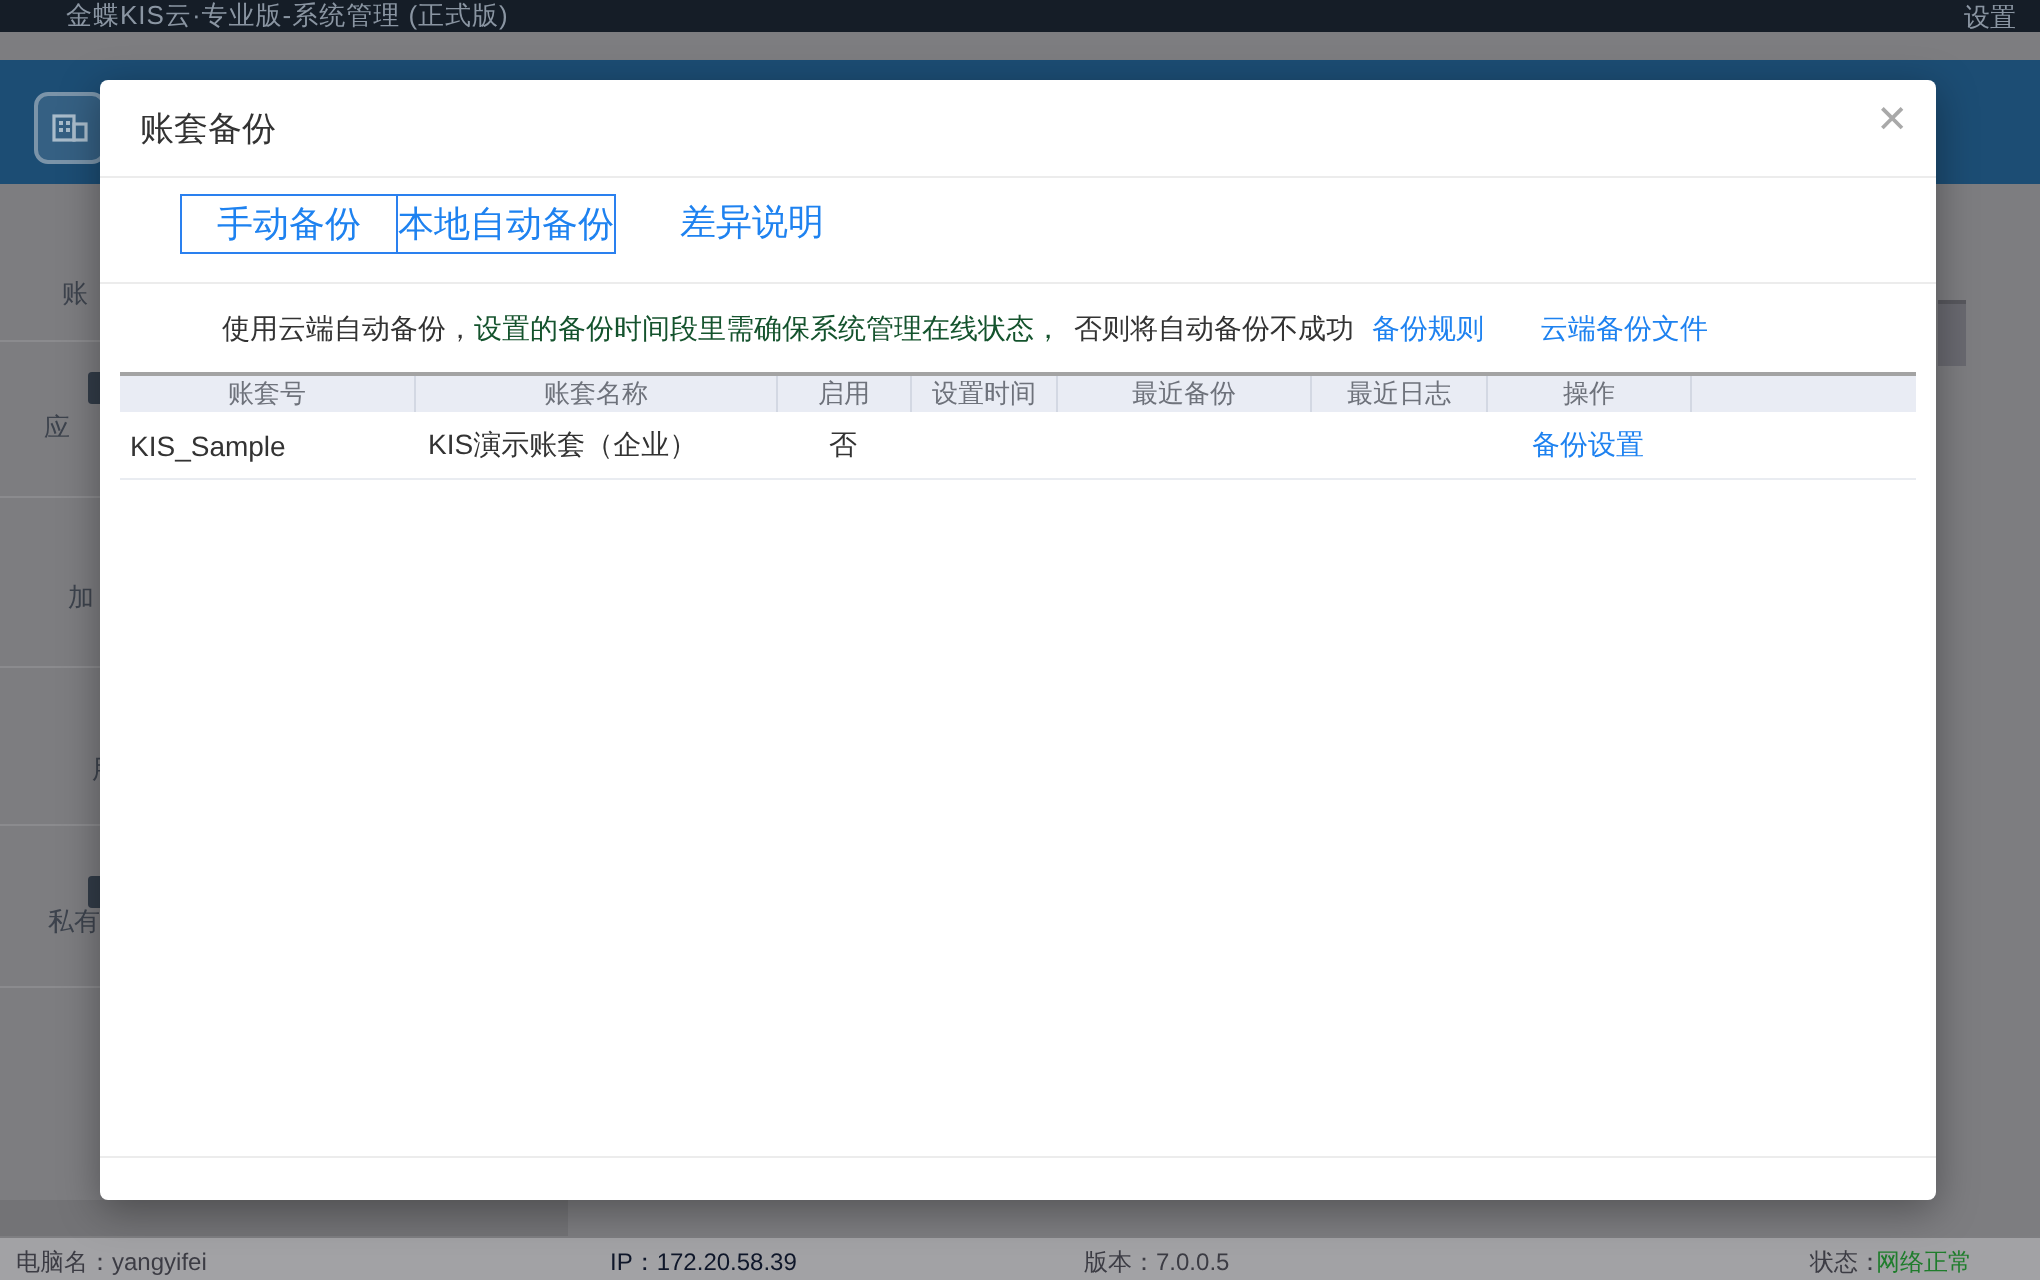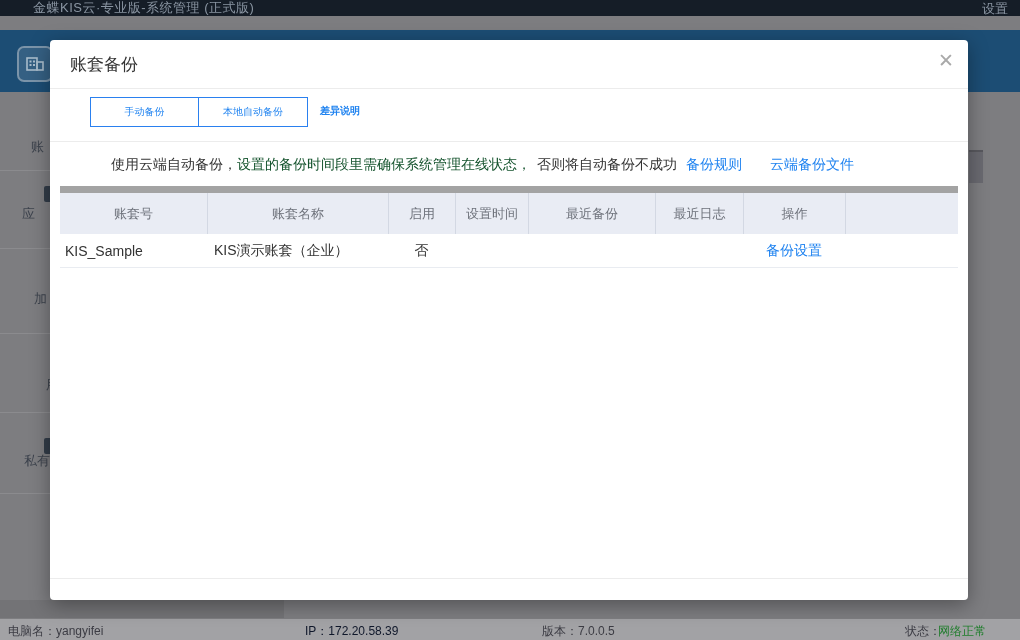--- a/index.html
+++ b/index.html
@@ -32,37 +32,37 @@
   .sb-status-label { left:905px; }
   .sb-status-value { left:938px; color:#1f7d2c; }
 
   
   .dialog { position:absolute; left:50px; top:40px; width:918px; height:560px; background:#fff; border-radius:4px; box-shadow:0 5px 20px rgba(0,0,0,.35); z-index:10; }
   .dlg-title { position:absolute; left:20px; top:13px; font-size:17px; color:#333; }
   .dlg-close { position:absolute; right:14px; top:11px; font-size:19px; color:#a9a9a9; cursor:pointer; line-height:1; }
   .dlg-div { position:absolute; left:0; width:918px; height:1px; background:#ececec; }
   .div1 { top:48px; } .div2 { top:101px; } .div3 { top:538px; }
 
-  .tabs { position:absolute; left:40px; top:57px; display:flex; align-items:center; font-size:10px; }
+  .tabs { position:absolute; left:40px; top:57px; display:flex; align-items:center; font-size:18px; }
   .tab { height:30px; line-height:28px; text-align:center; color:#1e82f0; background:#fff; border:1px solid #2a80ef; cursor:pointer; }
   .tab + .tab.boxed { margin-left:-1px; }
   .tab-0 { width:109px; } .tab-1 { width:110px; } .tab-2 { width:107px; }
   .tab.active { background:#1e82f0; border-color:#1e82f0; color:#fff; }
-  .tab.plain { border:none; background:transparent; margin-left:10px; width:auto; padding:0 2px;font-weight:bold; }
+  .tab.plain { border:none; background:transparent; margin-left:30px; width:auto; padding:0 2px; }
 
   .notice { position:absolute; left:0; top:103px; width:918px; height:43px; display:flex; align-items:center; padding-left:61px; font-size:14px; color:#333; white-space:nowrap; }
   .notice .red { color:#14532d; }
   .notice .t3 { margin-left:6px; }
   .notice .nlink { color:#1e82f0; cursor:pointer; }
   .notice .l1 { margin-left:9px; }
   .notice .l2 { margin-left:28px; }
 
   .table { position:absolute; left:10px; top:146px; width:898px; }
   .trow { display:grid; grid-template-columns:147px 181px 67px 73px 127px 88px 102px 1fr; }
-  .thead { height:48px; background:#e9ecf4; border-top:7px solid #a3a3a3; color:#6e727b; font-size:13px; }
+  .thead { height:20px; background:#e9ecf4; border-top:2px solid #a3a3a3; color:#6e727b; font-size:13px; }
   .thead .cell { display:flex; align-items:center; justify-content:center; }
   .thead .cell + .cell { border-left:1px solid #d3d8e3; }
   .tbody-row { height:34px; background:#fff; border-bottom:1px solid #e9ecf1; font-size:14px; color:#333; }
   .tbody-row .cell { display:flex; align-items:center; }
   .c-no { padding-left:5px; } .c-name { padding-left:7px; }
   .c-center { justify-content:center; }
   .c-action { justify-content:center; color:#1e82f0; cursor:pointer; }
 </style>
 </head>
 <body>

